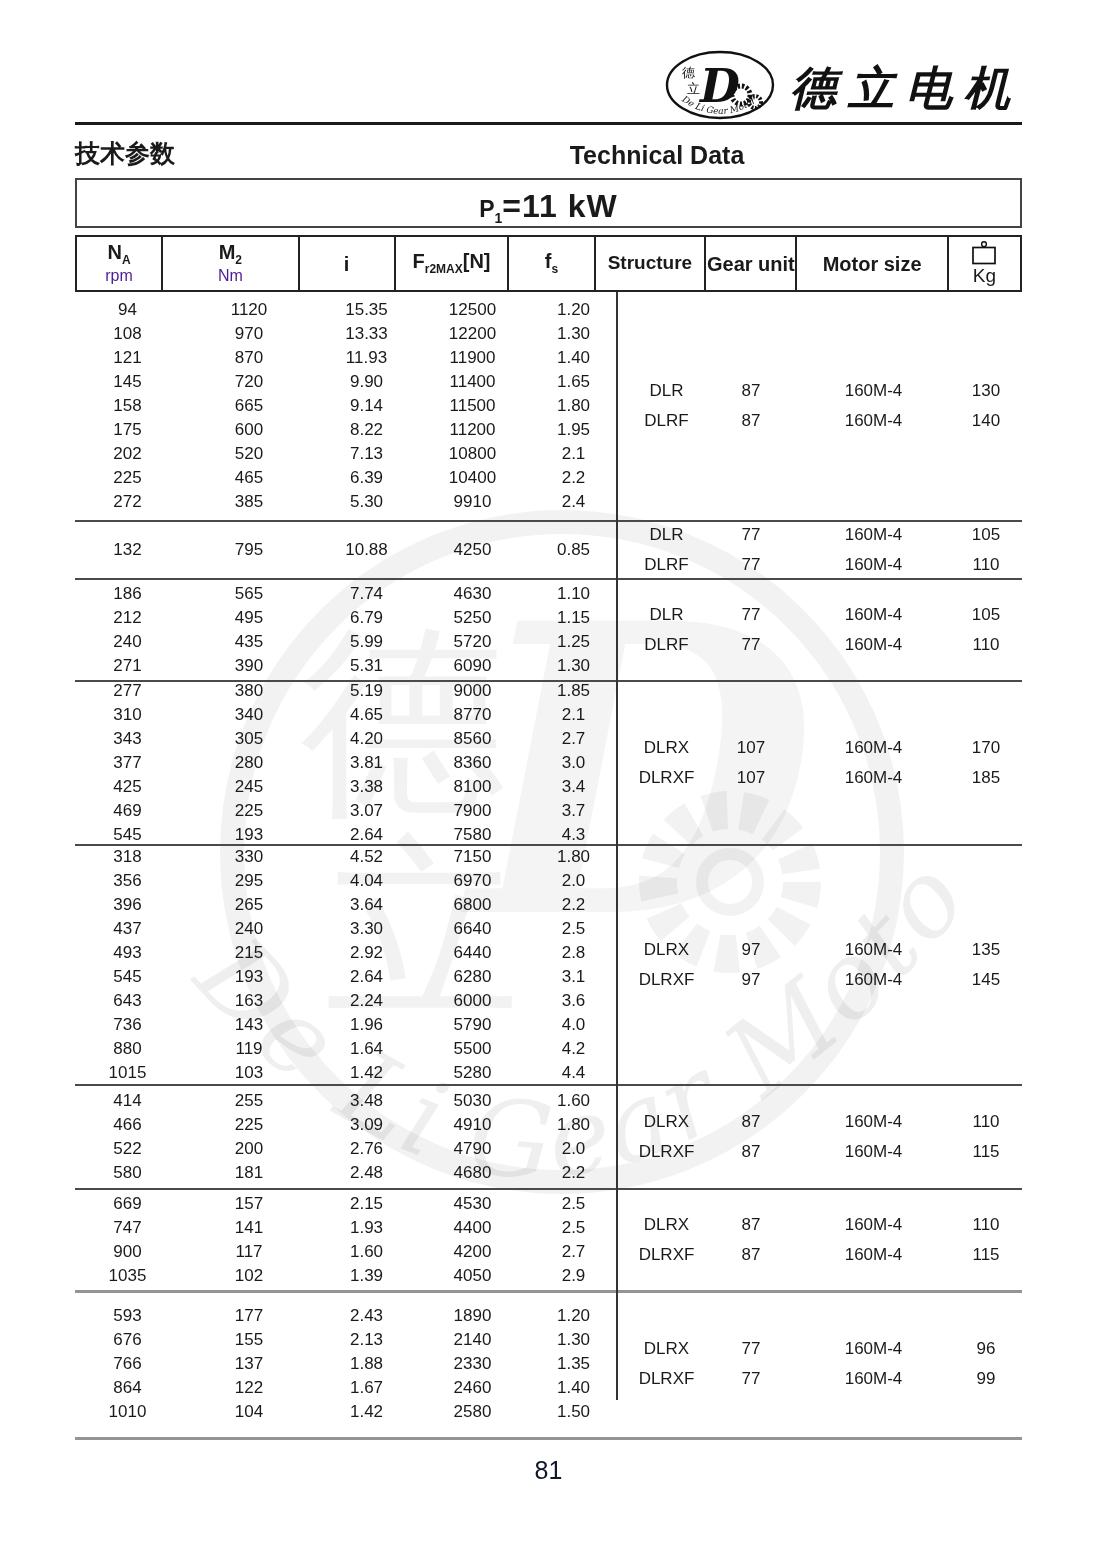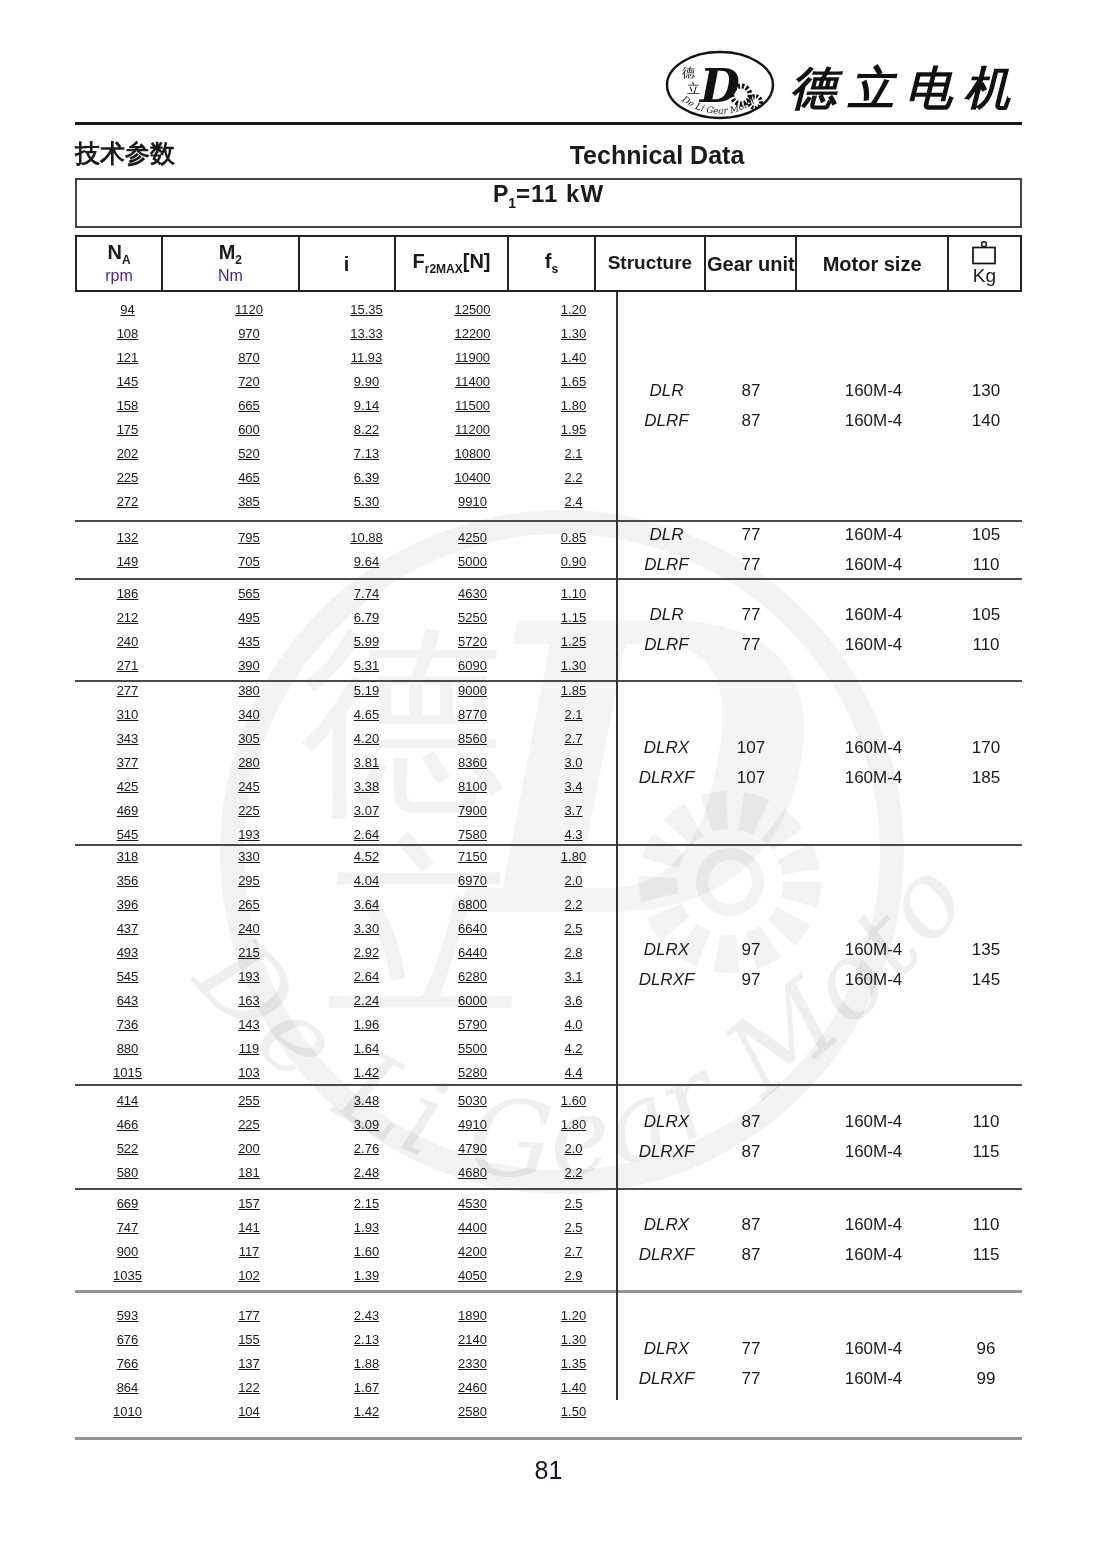--- a/index.html
+++ b/index.html
@@ -14,25 +14,25 @@
   .brand-logo { display:block; }
   .brand-name { font-family:"DejaVu Serif", serif; font-style:italic; font-weight:bold;
                 font-size:46px; letter-spacing:12px; color:#111; line-height:1; white-space:nowrap; }
 
   
   .titles { position:relative; height:53px; }
   .title-cn { position:absolute; left:0; bottom:8px; font-size:25px; font-weight:bold; }
   .title-en { position:absolute; left:582px; transform:translateX(-50%); bottom:8px; font-size:25px; font-weight:bold; }
 
   
-  .power-box { height:50px; border:2px solid #444; display:flex; align-items:flex-start; justify-content:center; }
+  .power-box { height:50px; border:2px solid #444; display:flex; align-items:flex-end; justify-content:center; }
   .power-inner { display:flex; align-items:baseline; font-weight:bold; }
   .power-prefix { font-size:23px; }
   .power-prefix sub { font-size:14px; }
-  .power-value { font-size:24px; letter-spacing:1px; }
+  .power-value { font-size:32px; letter-spacing:1px; }
 
   
   .thead { margin-top:7px; height:57px; display:flex; border:2px solid #222; }
   .th { display:flex; flex-direction:column; align-items:center; justify-content:center;
         border-right:2px solid #222; overflow:hidden; }
   .th:last-child { border-right:none; }
   .th-main { font-size:20px; font-weight:bold; line-height:1.1; white-space:nowrap; }
   .th-main sub { font-size:12px; font-weight:bold; }
   .th-unit { font-size:16px; line-height:1.15; color:#4c1d95; }
   .th-unit:empty { display:none; }
@@ -50,26 +50,26 @@
   .block:nth-of-type(1){height:230px}
   .block:nth-of-type(2){height:58px}
   .block:nth-of-type(3){height:102px}
   .block:nth-of-type(4){height:164px}
   .block:nth-of-type(5){height:240px}
   .block:nth-of-type(6){height:104px}
   .block:nth-of-type(7){height:103px; border-bottom:3px solid #949494;}
   .block:nth-of-type(8){height:142px; border-bottom:none;justify-content:space-between;}
   .block-left { width:542px; display:flex; flex-direction:column; justify-content:center; }
   .block-right { width:405px; display:flex; flex-direction:column; justify-content:center; }
-  .data-row { display:flex; line-height:24px; font-size:13px;text-decoration:underline; }
+  .data-row { display:flex; line-height:24px; font-size:17px; }
   .data-row span { display:inline-block; text-align:center; }
   .d0{width:105px}.d1{width:138px}.d2{width:97px}.d3{width:115px}.d4{width:87px}
   .struct-row { display:flex; line-height:30px; font-size:17px; }
   .struct-row span { display:inline-block; text-align:center; }
-  .s0{width:88px; text-align:left; padding-left:11px;font-style:italic;}
+  .s0{width:88px; text-align:left; padding-left:11px;}
   .s1{width:92px}.s2{width:153px}.s3{width:72px}
 
   
   .bottom-rule { height:3px; background:#949494; }
   .page-num { margin-top:16px; text-align:center; font-size:25px; color:#0f172a; }
 </style>
 </head>
 <body>
 
 <div class="page">
@@ -239,27 +239,20 @@
           </div>
           <div class="block">
             <div class="block-left">
               <div class="data-row">
                 <span class="d0">132</span>
                 <span class="d1">795</span>
                 <span class="d2">10.88</span>
                 <span class="d3">4250</span>
                 <span class="d4">0.85</span>
               </div>
-              <div class="data-row">
-                <span class="d0">149</span>
-                <span class="d1">705</span>
-                <span class="d2">9.64</span>
-                <span class="d3">5000</span>
-                <span class="d4">0.90</span>
-              </div>
             </div>
             <div class="block-right">
               <div class="struct-row">
                 <span class="s0">DLR</span>
                 <span class="s1">77</span>
                 <span class="s2">160M-4</span>
                 <span class="s3">105</span>
               </div>
               <div class="struct-row">
                 <span class="s0">DLRF</span>

